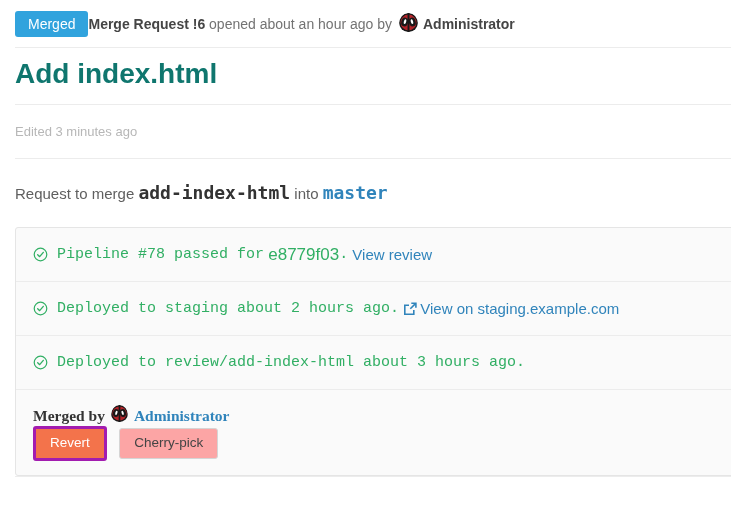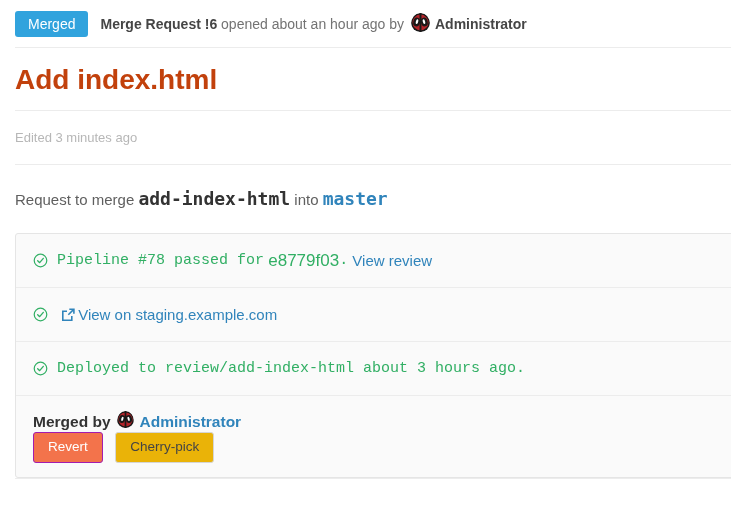--- a/index.html
+++ b/index.html
@@ -5,56 +5,56 @@
   * { margin:0; padding:0; box-sizing:border-box; }
   html,body { width:731px; height:529px; overflow:hidden; background:#fff;
     font-family:"Liberation Sans", sans-serif; color:#5c5c5c; }
   .page { padding-left:15px; }
   .w { width:730px; }
   hr.divider { border:0; border-top:1px solid #ececec; margin:0; }
 
   
   .mr-header { height:47px; display:flex; align-items:center; font-size:14px; color:#737373; }
   .status-badge { background:var(--badge-blue,#31a3dd); color:#fff; font-size:14px;
-    padding:5px 13px; border-radius:3px; margin-right:12px; }
+    padding:5px 13px; border-radius:3px; }
   .hdr-strong { font-weight:bold; color:#454545; }
   .mr-header .gap { white-space:pre; }
   .avatar { border-radius:50%; overflow:hidden; display:inline-block; vertical-align:middle;
     margin:0 5px 0 7px; }
 
   
-  .mr-title { font-size:28px; line-height:34px; font-weight:600; color:#c2410c; margin:15px 0 13px; }
+  .mr-title { font-size:28px; line-height:34px; font-weight:600; color:#0f766e; margin:9px 0 13px; }
   .edited-note { font-size:13px; color:#b7b7b7; padding:19px 0 19px; }
   .request-line { font-size:15px; color:#5f5f5f; margin:23px 0 24px; }
   code.branch { font-family:"DejaVu Sans Mono","Liberation Mono",monospace; font-size:18px;
     font-weight:bold; color:#333; }
   code.branch.target { color:var(--link-blue,#3084bb); }
 
   
   .mr-widget { border:1px solid #e5e5e5; border-radius:3px; background:#fafafa; }
   .widget-row { height:54px; display:flex; align-items:center; padding:0 17px;
     border-bottom:1px solid #ececec; font-size:15px; }
   .green { color:var(--success-green,#31af64);font-family:Liberation Mono, monospace; }
   .check-icon { flex:0 0 auto; margin-right:9px; display:inline-flex; }
   code.commit { font-family:Liberation Sans, sans-serif; font-size:17px;
     color:var(--success-green,#31af64); }
   a.lnk { color:var(--link-blue,#3084bb); text-decoration:none; cursor:pointer; }
   .ext-icon { display:inline-flex; vertical-align:-2px; margin-right:3px; }
   .sp { white-space:pre; }
 
   
   .merged-section { padding:15px 17px 14px; }
-  .merged-heading { display:flex; align-items:center; font-size:15.5px; font-weight:bold; color:#333; }
+  .merged-heading { display:flex; align-items:center; font-size:15.5px; font-weight:bold; color:#333;font-family:Liberation Serif, serif; }
   .merged-heading .avatar { margin:0 6px; }
   a.author-link { color:var(--link-blue,#3084bb); font-weight:bold; text-decoration:none; cursor:pointer; margin-right:5px; }
   .merged-body { font-size:14.5px; color:#555; margin:9px 0 12px; }
   .btn { display:inline-block; font-family:"Liberation Sans",sans-serif; font-size:13.5px;
     padding:7px 14px; border-radius:3px; cursor:pointer; line-height:1.1; }
-  .btn-revert { background:var(--revert-orange,#f3734b); border:1px solid #a21caf; color:#fff; }
-  .btn-cherry { background:#eab308; border:1px solid #d5d5d5; color:#444; margin-left:8px; }
+  .btn-revert { background:var(--revert-orange,#f3734b); border:3px solid #a21caf; color:#fff; }
+  .btn-cherry { background:#fca5a5; border:1px solid #d5d5d5; color:#444; margin-left:8px; }
 
   .bottom-divider { margin-top:8px; }
 </style>
 </head>
 <body>
 
 <svg width="0" height="0" style="position:absolute">
   <defs>
     <g id="deadpool">
       <circle cx="12" cy="12" r="12" fill="#191919"></circle>
@@ -121,20 +121,21 @@
       <span class="sp"> </span>
       <a class="lnk">View review</a>
     </div>
 
     <div class="widget-row">
       <span class="check-icon green">
         <svg width="15" height="15" viewBox="0 0 16 16">
             <use href="#check-circle"></use>
           </svg>
       </span>
+      <span class="green">Deployed to staging about 2 hours ago.</span>
       <span class="sp"> </span>
       <a class="lnk"><span class="ext-icon">
             <svg width="14" height="14" viewBox="0 0 14 14">
               <use href="#ext-link"></use>
             </svg>
           </span><span>View on staging.example.com</span></a>
     </div>
 
     <div class="widget-row">
       <span class="check-icon green">

